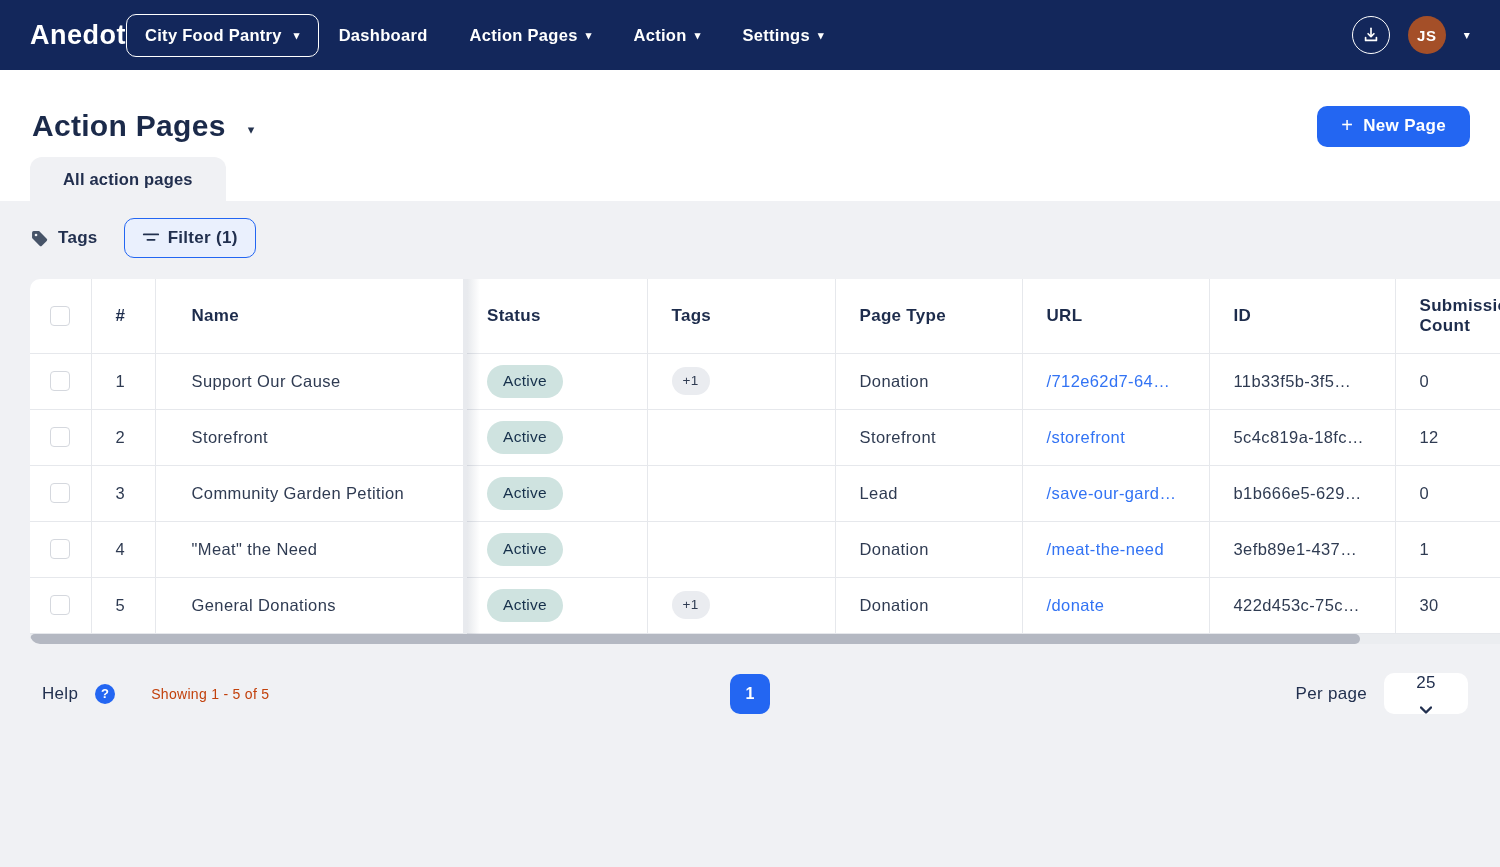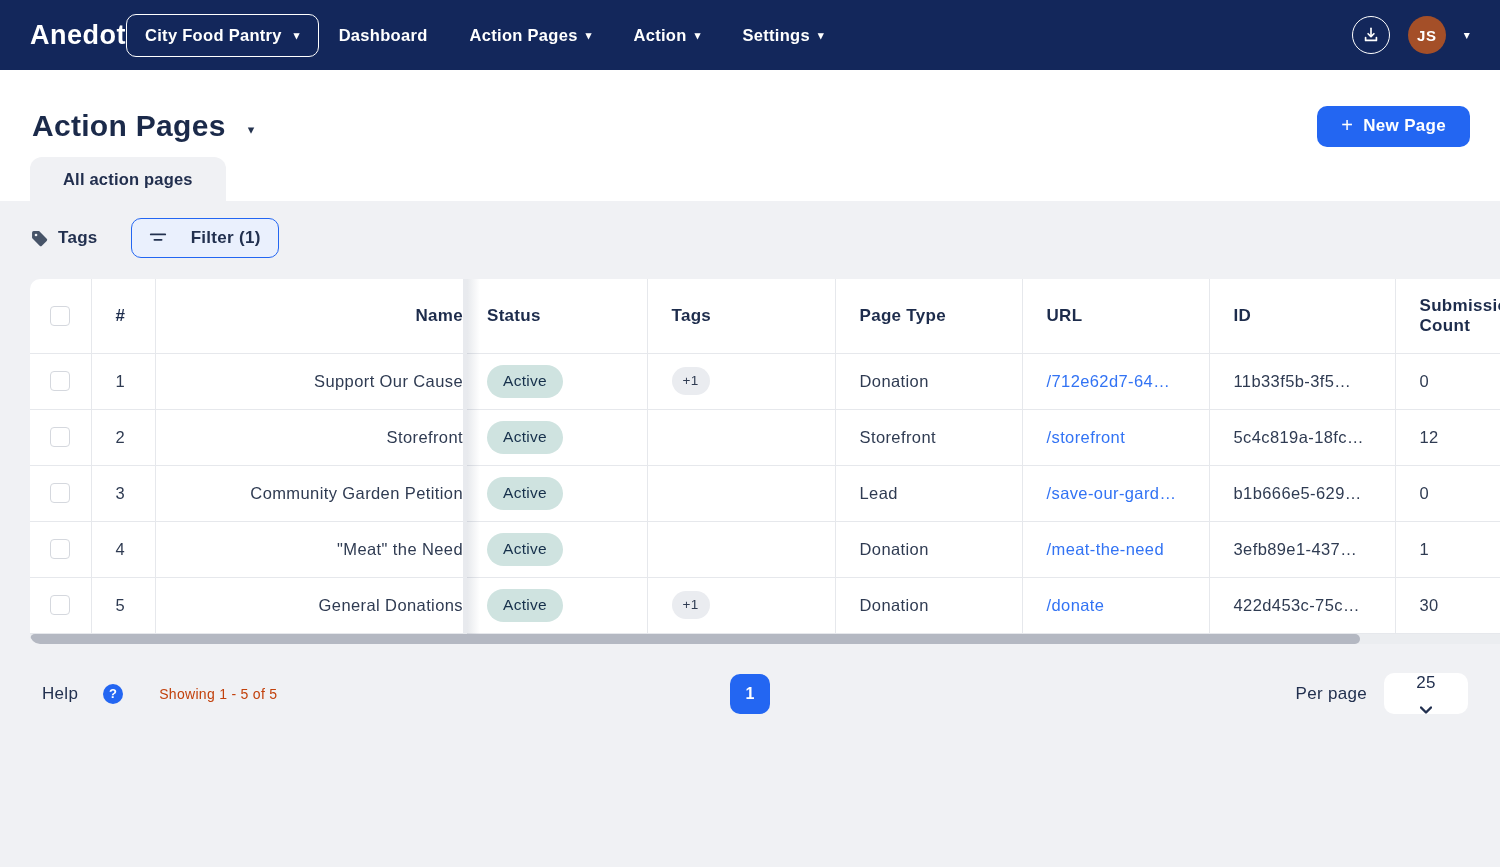--- a/index.html
+++ b/index.html
@@ -33,46 +33,46 @@
 
   
   .gray { background:#f0f1f4; flex:1; min-height:669px; padding:17px 0 0 0; }
   .toolbar { display:flex; align-items:center; justify-content:space-between; padding:0 32px 0 30px; }
   .search-box { position:relative; width:375px; }
   .search-input { width:100%; height:44px; border:none; border-radius:10px; background:#fff; font-size:17px; color:#1d2b4d; padding:0 48px 0 16px; outline:none; font-family:inherit; box-shadow:0 1px 2px rgba(20,40,90,.05); letter-spacing:.3px; }
   .search-input::placeholder { color:#4b5974; opacity:.85; }
   .search-icon { position:absolute; right:14px; top:11px; }
   .toolbar-right { display:flex; align-items:center; gap:26px; }
   .tags-btn { display:flex; align-items:center; gap:9px; background:transparent; border:none; font-size:17px; font-weight:600; color:#22304f; cursor:pointer; font-family:inherit; letter-spacing:.3px; }
-  .filter-btn { display:flex; align-items:center; gap:24px; background:#eaf0fd; border:1px solid #2366f2; border-radius:10px; font-size:17px; font-weight:600; color:#22304f; padding:0 17px; height:40px; cursor:pointer; font-family:inherit; letter-spacing:.3px;margin-left:7px; }
+  .filter-btn { display:flex; align-items:center; gap:8px; background:#eaf0fd; border:1px solid #2366f2; border-radius:10px; font-size:17px; font-weight:600; color:#22304f; padding:0 17px; height:40px; cursor:pointer; font-family:inherit; letter-spacing:.3px; }
 
   
   .table-card { position:relative; margin:21px 0 0 30px; width:1470px; background:#fff; border-radius:10px 0 0 10px; overflow:hidden; }
   table { border-collapse:collapse; table-layout:fixed; width:1535px; }
   th, td { text-align:left; vertical-align:middle; border-bottom:1px solid #e6e8ec; }
   thead th { height:74px; font-size:17px; font-weight:700; color:#1d2c4c; letter-spacing:.3px; }
   tbody td { height:56px; font-size:16.5px; color:#2f3b52; letter-spacing:.4px; }
   .bl { border-left:1px solid #e6e8ec; }
   .pad { padding-left:24px; padding-right:12px; }
-  .cell-name { padding-left:20px;text-align:right; }
+  .cell-name { padding-left:36px; }
   .cell-check { text-align:center; }
   .checkbox { width:20px; height:20px; border:1.5px solid #d5d8de; border-radius:4px; background:#fff; display:inline-block; cursor:pointer; vertical-align:middle; }
   .pill-active { display:inline-block; background:#cfe3e0; color:#16304b; border-radius:999px; padding:7px 16px 8px; font-size:15.5px; letter-spacing:.3px; }
   .pill-tag { display:inline-block; background:#eaecf0; color:#2f3b52; border-radius:999px; padding:6px 11px 7px; font-size:13.5px; }
   .url-link { color:#3273f4; text-decoration:none; cursor:pointer; }
   .trunc { white-space:nowrap; overflow:hidden; text-overflow:clip; }
   .pinned-divider { position:absolute; top:0; bottom:10px; left:433px; width:4px; background:#e8eaee; }
   .pinned-shadow { position:absolute; top:0; bottom:10px; left:437px; width:13px; background:linear-gradient(to right, rgba(23,43,77,.10), rgba(23,43,77,0)); pointer-events:none; }
   .hscroll { height:10px; background:#ebedf0; position:relative; cursor:pointer; }
   .hscroll-thumb { position:absolute; left:0; top:0; height:10px; width:1330px; background:#b4b8c2; border-radius:6px; cursor:grab; }
 
   
   .footer-row { position:relative; display:flex; align-items:center; justify-content:space-between; padding:0 32px 0 42px; margin-top:30px; height:40px; }
   .footer-left { display:flex; align-items:center; gap:36px; }
-  .help-wrap { display:flex; align-items:flex-end; gap:25px; cursor:pointer; }
+  .help-wrap { display:flex; align-items:flex-end; gap:17px; cursor:pointer; }
   .help-label { font-size:17px; color:#22304f; letter-spacing:.3px; }
   .help-icon { width:20px; height:20px; border-radius:50%; background:#2366f2; color:#fff; font-size:13px; font-weight:700; display:flex; align-items:center; justify-content:center; }
   .showing { font-size:14px; color:#c2410c; letter-spacing:.3px; }
   .page-btn { position:absolute; left:50%; transform:translateX(-50%); width:40px; height:40px; background:#2366f2; color:#fff; border:none; border-radius:10px; font-size:16px; font-weight:600; cursor:pointer; font-family:inherit; }
   .footer-right { display:flex; align-items:center; gap:17px; }
   .per-page-label { font-size:17px; color:#22304f; letter-spacing:.3px; }
   .per-page-select { display:flex; align-items:center; justify-content:center; gap:13px; width:84px; height:41px; background:#fff; border-radius:10px; font-size:17px; color:#22304f; cursor:pointer;flex-direction:column; }
 </style>
 </head>
 <body>

